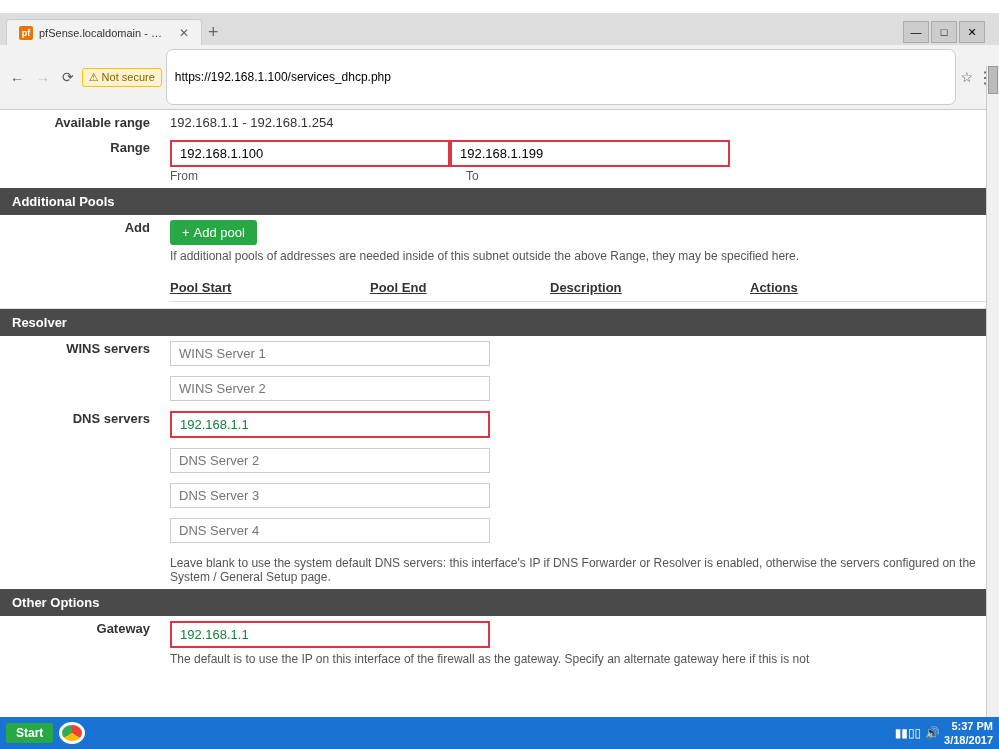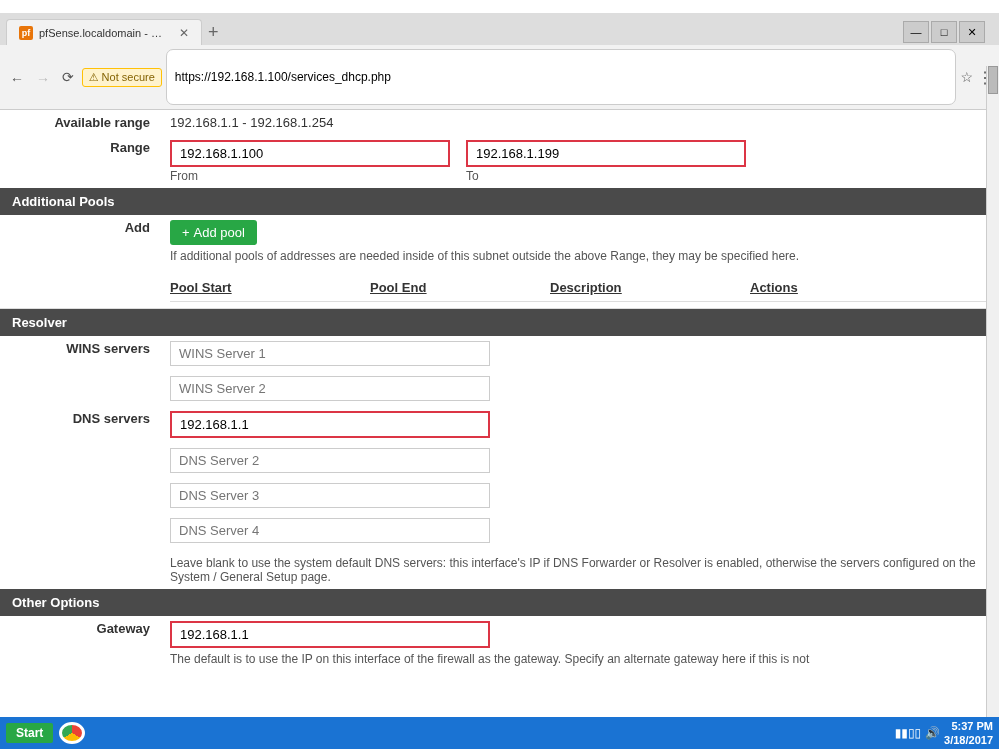--- a/index.html
+++ b/index.html
@@ -153,21 +153,21 @@
       padding-right: 12px;
       vertical-align: middle;
     }
 
     .value-cell {
       vertical-align: middle;
     }
     .range-inputs {
       display: flex;
       align-items: center;
-      gap: 16px;
+      gap: 0;
     }
     .range-input {
       border: 2px solid #dc3545;
       padding: 4px 8px;
       font-size: 13px;
       width: 280px;
     }
     .range-labels {
       display: flex;
       gap: 4px;
@@ -221,21 +221,21 @@
       width: 320px;
       background: white;
       color: #999;
     }
     .form-input-red {
       border: 2px solid #dc3545;
       padding: 4px 8px;
       font-size: 13px;
       width: 320px;
       background: white;
-      color: #000000;
+      color: #15803d;
     }
 
     
     .help-text {
       font-size: 12px;
       color: #555;
       margin-top: 3px;
     }
 
     

